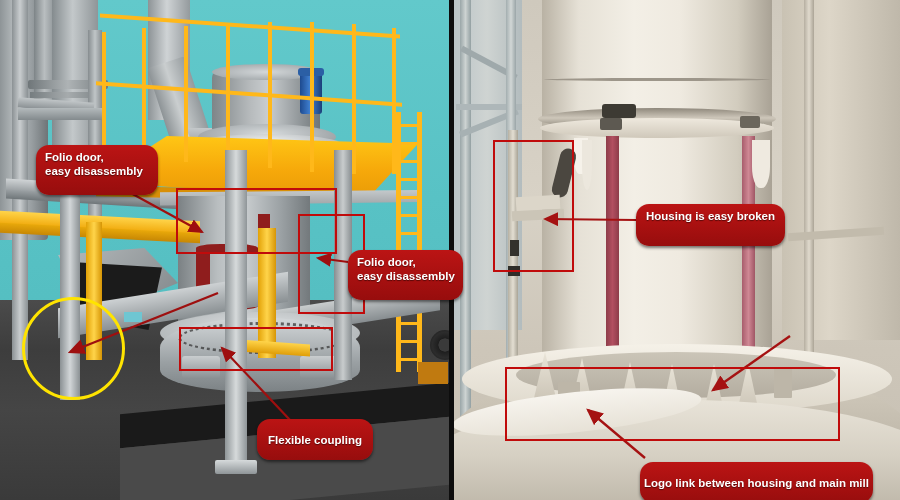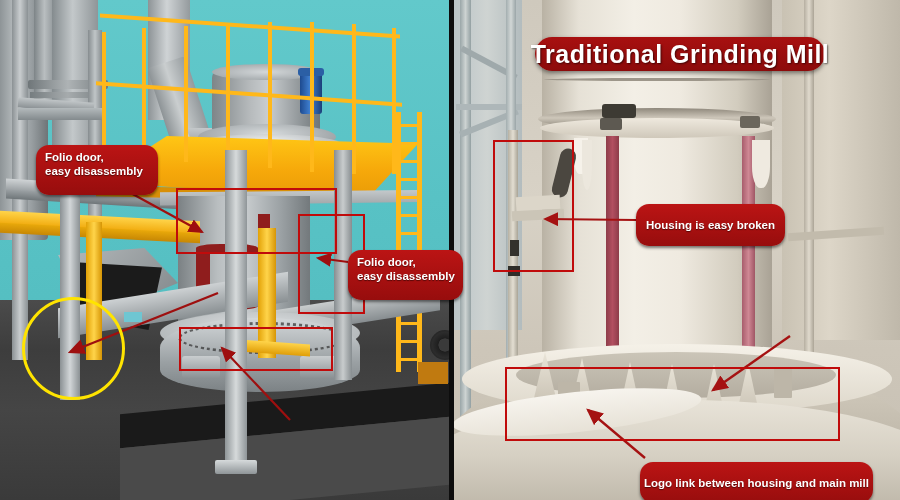--- a/index.html
+++ b/index.html
@@ -432,37 +432,37 @@
   </svg>
 
   <div class="rbox" style="left:176px;top:188px;width:157px;height:62px;"></div>
   <div class="rbox" style="left:298px;top:214px;width:63px;height:96px;"></div>
   <div class="rbox" style="left:179px;top:327px;width:150px;height:40px;"></div>
   <div class="ycircle" style="left:22px;top:297px;width:97px;height:97px;"></div>
 
   <div class="rbox" style="left:493px;top:140px;width:77px;height:128px;"></div>
   <div class="rbox" style="left:505px;top:367px;width:331px;height:70px;"></div>
 
-  <div class="banner title" style="left:535px;top:37px;width:290px;height:34px;">
-    <span>Traditional Grinding Mill</span>
-  </div>
 
   <div class="callout" style="left:36px;top:145px;width:104px;height:40px;">
     <div>Folio door,</div>
     <div>easy disassembly</div>
   </div>
 
   <div class="callout" style="left:348px;top:250px;width:97px;height:40px;">
     <div>Folio door,</div>
     <div>easy disassembly</div>
   </div>
 
-
-
-  <div class="callout" style="left:636px;top:204px;width:131px;height:32px;display:flex;align-items:center;justify-content:center;">
+  <div class="callout" style="left:257px;top:419px;width:98px;height:31px;display:flex;align-items:center;justify-content:center;">
+    <div>Flexible coupling</div>
+  </div>
+
+
+  <div class="callout" style="left:636px;top:204px;width:131px;height:32px;display:flex;align-items:flex-start;justify-content:center;">
     <div>Housing is easy broken</div>
   </div>
 
 
   <div class="callout" style="left:640px;top:462px;width:215px;height:31px;display:flex;align-items:center;justify-content:center;">
     <div>Logo link between housing and main mill</div>
   </div>
 
 </div>
 

